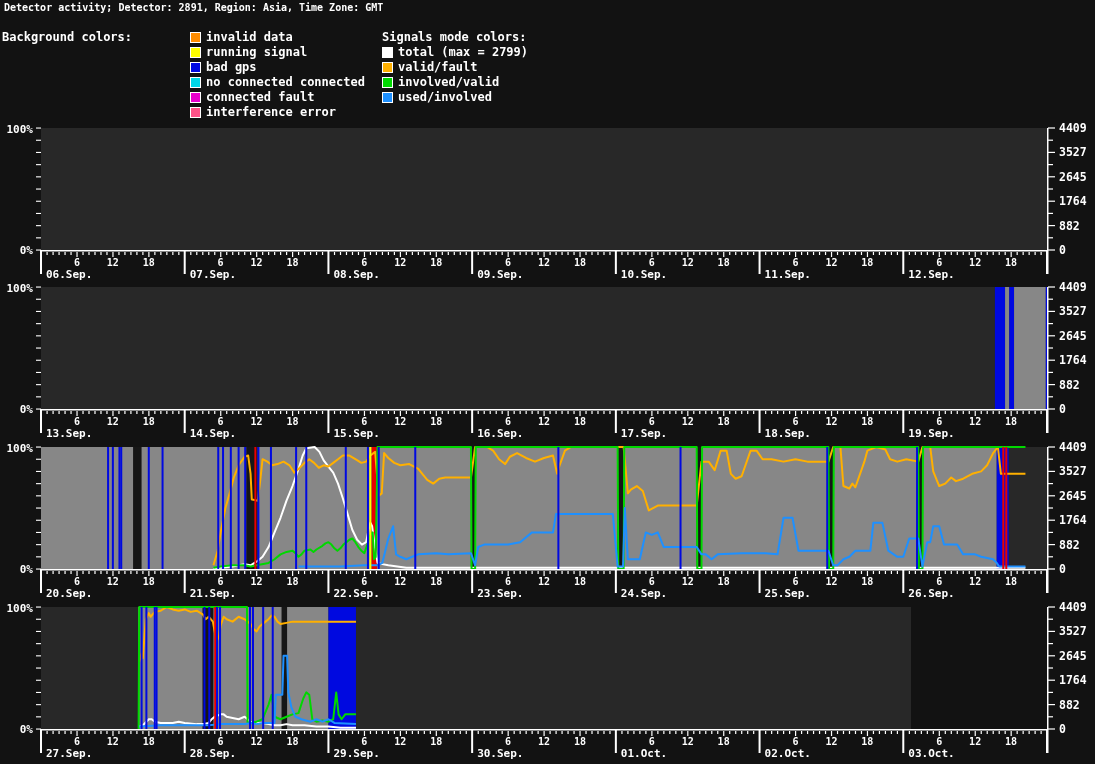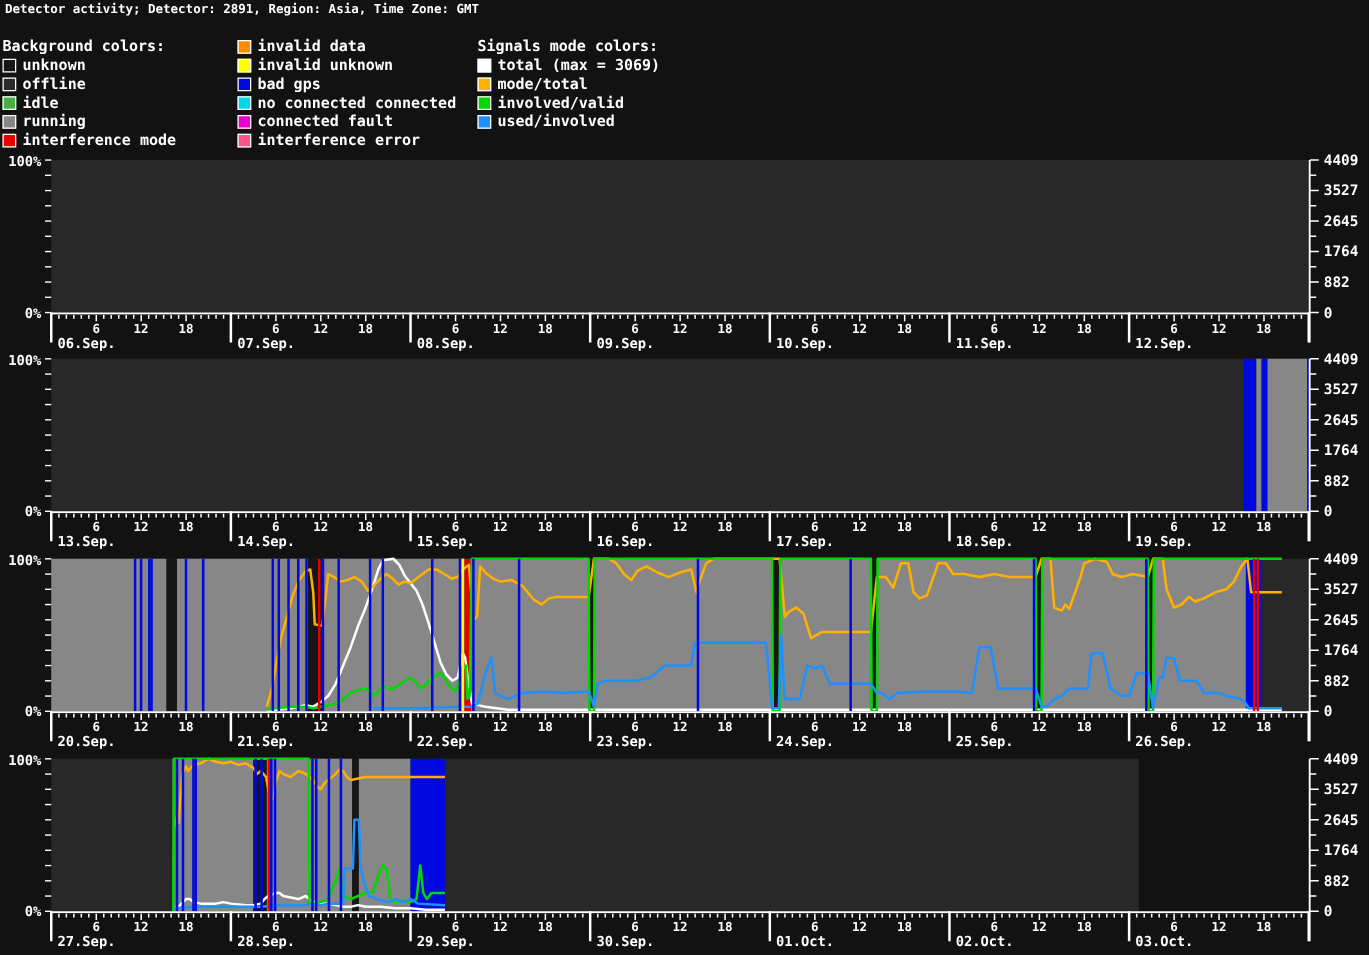--- a/index.html
+++ b/index.html
@@ -16,43 +16,36 @@
   svg text{font-family:"DejaVu Sans Mono", monospace;font-weight:bold;fill:#ffffff;}
 </style>
 </head>
 <body>
 
 <div class="title">Detector activity; Detector: 2891, Region: Asia, Time Zone: GMT</div>
 
 <div>
   <div class="legend-col" style="left:2px;">
     <div class="legend-hdr">Background colors:</div>
-    <div class="legend-items" id="legend-bg-items">
-        <div class="li"><span class="sw" style="background: rgb(22, 22, 22);"></span><span class="lt">unknown</span></div>
-        <div class="li"><span class="sw" style="background: rgb(44, 44, 44);"></span><span class="lt">offline</span></div>
-        <div class="li"><span class="sw" style="background: rgb(73, 176, 73);"></span><span class="lt">idle</span></div>
-        <div class="li"><span class="sw" style="background: rgb(135, 135, 135);"></span><span class="lt">running</span></div>
-        <div class="li"><span class="sw" style="background: rgb(232, 0, 0);"></span><span class="lt">interference mode</span></div>
-      </div>
   </div>
   <div class="legend-col" style="left:190px;">
     <div class="legend-items" id="legend-status-items">
         <div class="li"><span class="sw" style="background: rgb(255, 140, 0);"></span><span class="lt">invalid data</span></div>
-        <div class="li"><span class="sw" style="background: rgb(255, 255, 0);"></span><span class="lt">invalid unknown</span></div>
+        <div class="li"><span class="sw" style="background: rgb(255, 255, 0);"></span><span class="lt">running signal</span></div>
         <div class="li"><span class="sw" style="background: rgb(0, 9, 224);"></span><span class="lt">bad gps</span></div>
         <div class="li"><span class="sw" style="background: rgb(0, 216, 232);"></span><span class="lt">no connected connected</span></div>
         <div class="li"><span class="sw" style="background: rgb(232, 0, 204);"></span><span class="lt">connected fault</span></div>
         <div class="li"><span class="sw" style="background: rgb(255, 82, 136);"></span><span class="lt">interference error</span></div>
       </div>
   </div>
   <div class="legend-col" style="left:382px;">
     <div class="legend-hdr">Signals mode colors:</div>
     <div class="legend-items" id="legend-signal-items">
-        <div class="li"><span class="sw" style="background: rgb(255, 255, 255);"></span><span class="lt">total (max = 3069)</span></div>
-        <div class="li"><span class="sw" style="background: rgb(255, 176, 0);"></span><span class="lt">mode/total</span></div>
+        <div class="li"><span class="sw" style="background: rgb(255, 255, 255);"></span><span class="lt">total (max = 2799)</span></div>
+        <div class="li"><span class="sw" style="background: rgb(255, 176, 0);"></span><span class="lt">valid/fault</span></div>
         <div class="li"><span class="sw" style="background: rgb(0, 216, 0);"></span><span class="lt">involved/valid</span></div>
         <div class="li"><span class="sw" style="background: rgb(30, 144, 255);"></span><span class="lt">used/involved</span></div>
       </div>
   </div>
 </div>
 
 <div class="chart" id="chart-0" style="top:122px;"><svg width="1095" height="160" viewBox="0 0 1095 160" xmlns="http://www.w3.org/2000/svg">
       <g>
         <rect x="41" y="6" width="1006" height="122" fill="#282828"></rect>
       </g>

